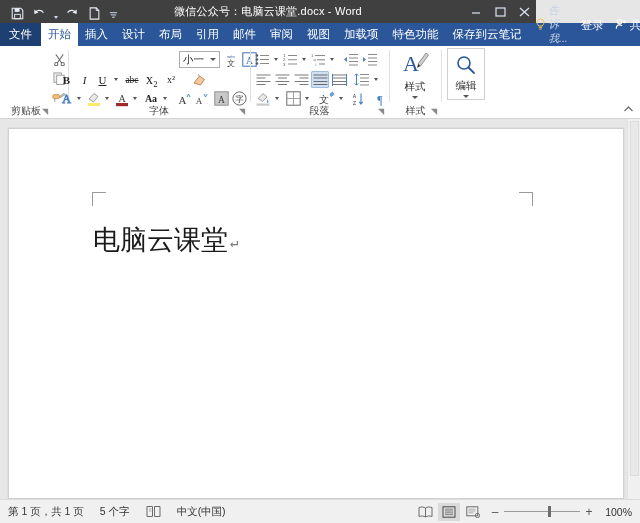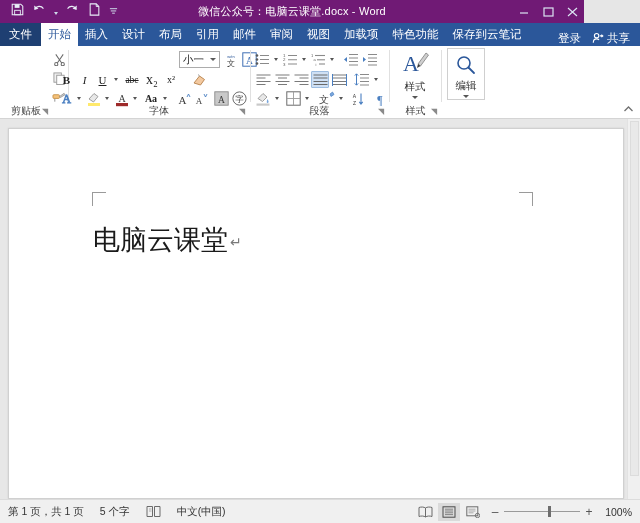--- a/index.html
+++ b/index.html
@@ -7,23 +7,23 @@
     margin: 0; padding: 0;
     width: 640px; height: 523px;
     overflow: hidden;
     font-family: "Liberation Sans", "DejaVu Sans", sans-serif;
     background: #ffffff;
   }
   #app { position: relative; width: 640px; height: 523px; background: #e6e6e6; }
 
   
   .titlebar {
-    position: absolute; top: 0; left: 0; width: 584px; height: 23px;
-    background: #701a75; color: #ffffff;
-    display: flex; align-items: flex-start;
+    position: absolute; top: 0; left: 0; width: 536px; height: 23px;
+    background: #404040; color: #ffffff;
+    display: flex; align-items: flex-end;
   }
   .qat { display: flex; align-items: center; padding-left: 7px; gap: 2px; }
   .qat-btn {
     width: 20px; height: 19px; display: flex; align-items: center; justify-content: center;
     color: #e8eef7; cursor: default;
   }
   .qat-btn svg { display: block; }
   .qat-caret {
     width: 9px; height: 19px; display: flex; align-items: flex-end; justify-content: center;
     padding-bottom: 4px;
@@ -114,21 +114,21 @@
   }
   .page {
     position: absolute; left: 8px; top: 9px; width: 616px; height: 371px;
     background: #ffffff; border: 1px solid #d0d0d0; box-shadow: 0 0 2px rgba(0,0,0,0.10);
   }
   .mark { position: absolute; width: 14px; height: 14px; }
   .mark.tl { border-left: 1px solid #9a9a9a; border-top: 1px solid #9a9a9a; }
   .mark.tr { border-right: 1px solid #9a9a9a; border-top: 1px solid #9a9a9a; }
   .doc-text {
     position: absolute; left: 90px; top: 208px;
-    font-family: Liberation Serif, serif;
+    font-family: Liberation Mono, monospace;
     font-size: 27px; color: #1a1a1a; white-space: nowrap; letter-spacing: 0px;
   }
   .pilcrow { font-size: 14px; color: #7a7a7a; vertical-align: 14%; margin-left: 2px; }
   .vscroll {
     position: absolute; right: 0; top: 0; width: 13px; height: 380px;
     background: #f0f0f0; border-left: 1px solid #e2e2e2;
   }
   .vthumb { position: absolute; left: 2px; top: 2px; width: 9px; height: 355px; background: #e9e9e9; border: 1px solid #dcdcdc; }
 
   
@@ -216,20 +216,29 @@
     <div class="tab">设计</div>
     <div class="tab">布局</div>
     <div class="tab">引用</div>
     <div class="tab">邮件</div>
     <div class="tab">审阅</div>
     <div class="tab">视图</div>
     <div class="tab">加载项</div>
     <div class="tab">特色功能</div>
     <div class="tab">保存到云笔记</div>
     <div class="tabstrip-right">
+      <div class="tellme">
+        <span>
+          <svg class="bulb" viewBox="0 0 11 13">
+              <path d="M5.5 1 C3.3 1 2 2.5 2 4.3 C2 5.8 3.2 6.6 3.6 8 h3.8 C7.8 6.6 9 5.8 9 4.3 C9 2.5 7.7 1 5.5 1 Z" fill="none" stroke="#f2c94c" stroke-width="1"></path>
+              <path d="M3.9 9.3h3.2M4.3 11h2.4" stroke="#f2c94c" stroke-width="1"></path>
+            </svg>
+        </span>
+        <span>告诉我...</span>
+      </div>
       <div class="signin">登录</div>
       <div class="share">
         <span>
           <svg width="12" height="12" viewBox="0 0 13 13">
               <circle cx="5" cy="4" r="2.4" fill="none" stroke="#ffffff" stroke-width="1.2"></circle>
               <path d="M1.4 11.6 C1.4 8.8 3 7.5 5 7.5 C6 7.5 7 7.9 7.6 8.7" fill="none" stroke="#ffffff" stroke-width="1.2"></path>
               <path d="M8.5 4.2 L11.6 4.2 M10.2 2.8 L11.8 4.2 L10.2 5.6" fill="none" stroke="#ffffff" stroke-width="1.1"></path>
             </svg>
         </span>
         <span>共享</span>

